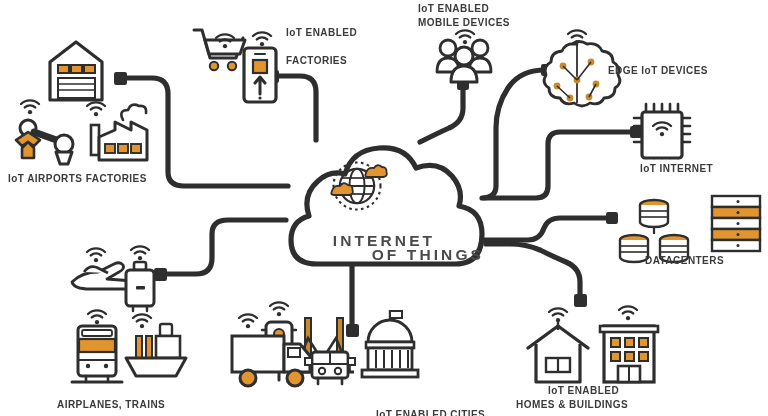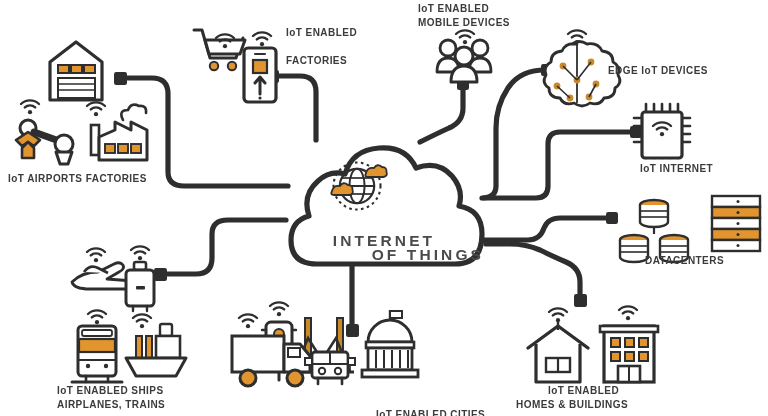--- a/index.html
+++ b/index.html
@@ -362,21 +362,20 @@
 
 <div class="lbl" style="left:418px;top:2px;">IoT ENABLED</div>
 <div class="lbl" style="left:418px;top:16px;">MOBILE DEVICES</div>
 
 <div class="lbl" style="left:608px;top:64px;">EDGE IoT DEVICES</div>
 
 <div class="lbl" style="left:640px;top:162px;">IoT INTERNET</div>
 
 <div class="lbl" style="left:637px;top:254px;margin-left:8px;">DATACENTERS</div>
 
-<div class="lbl" style="left:57px;top:384px;">IoT ENABLED SHIPS</div>
 <div class="lbl" style="left:57px;top:398px;">AIRPLANES, TRAINS</div>
 
 <div class="lbl" style="left:356px;top:408px;padding-left:20px;">IoT ENABLED CITIES</div>
 
 <div class="lbl" style="left:548px;top:384px;">IoT ENABLED</div>
 <div class="lbl" style="left:516px;top:398px;">HOMES &amp; BUILDINGS</div>
 
 </div>
 
 </body></html>

